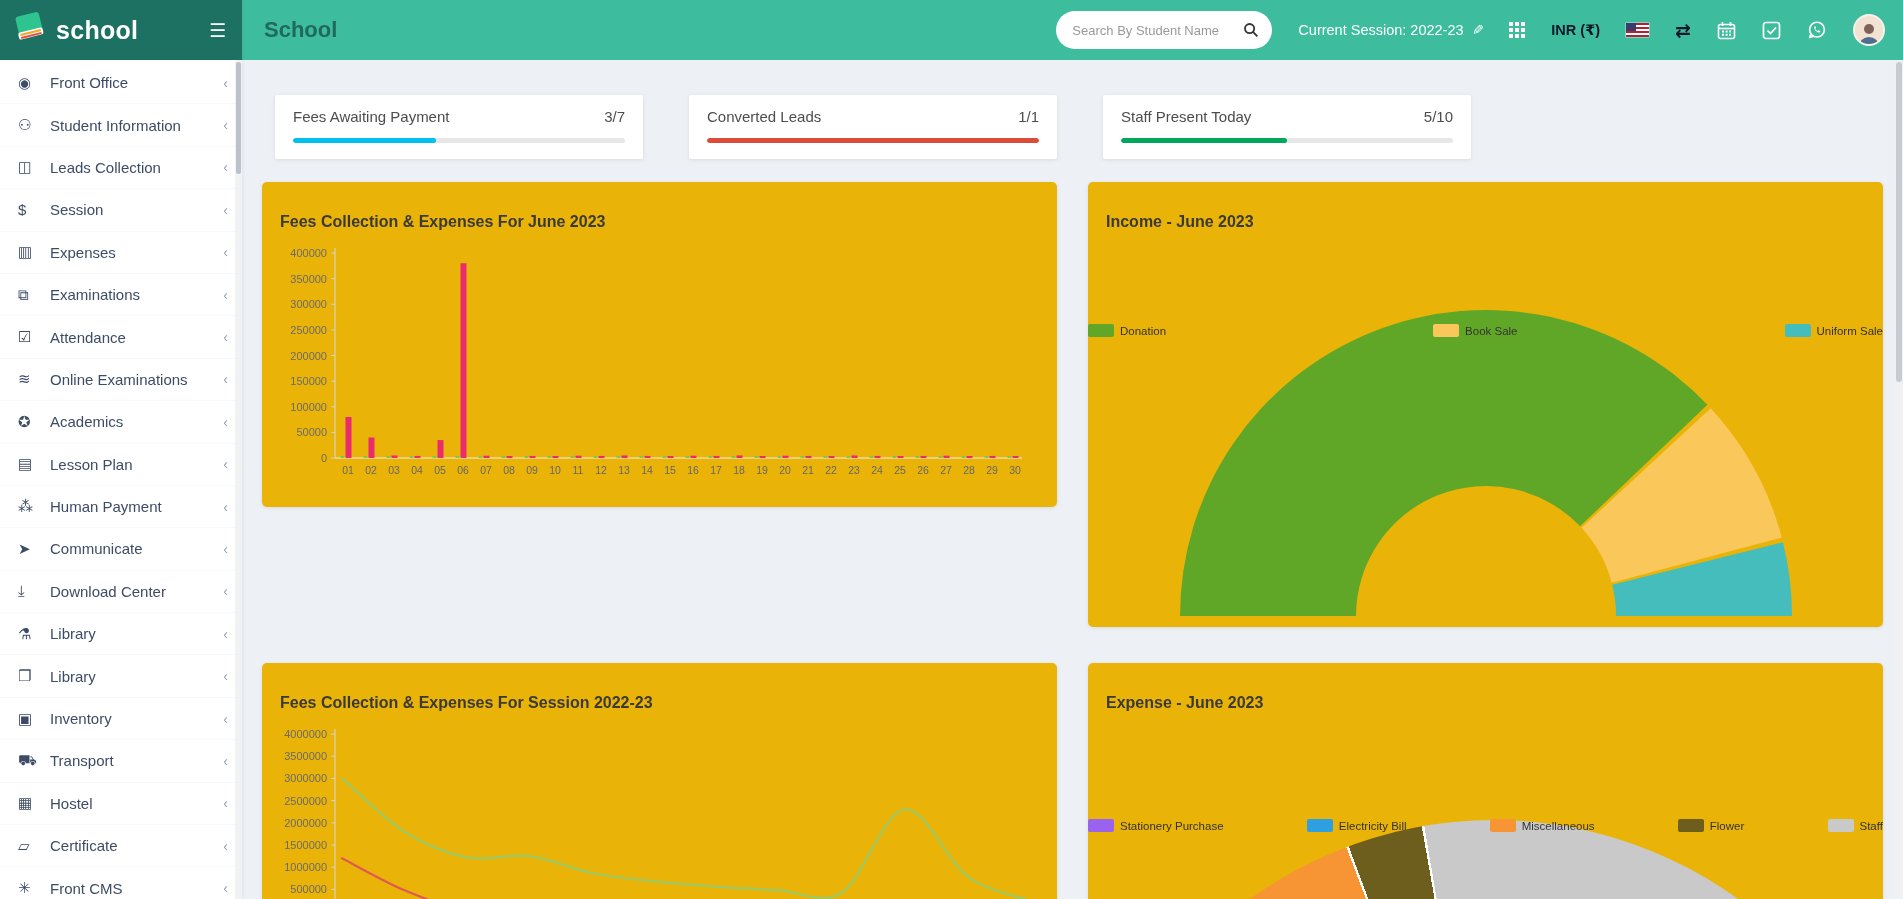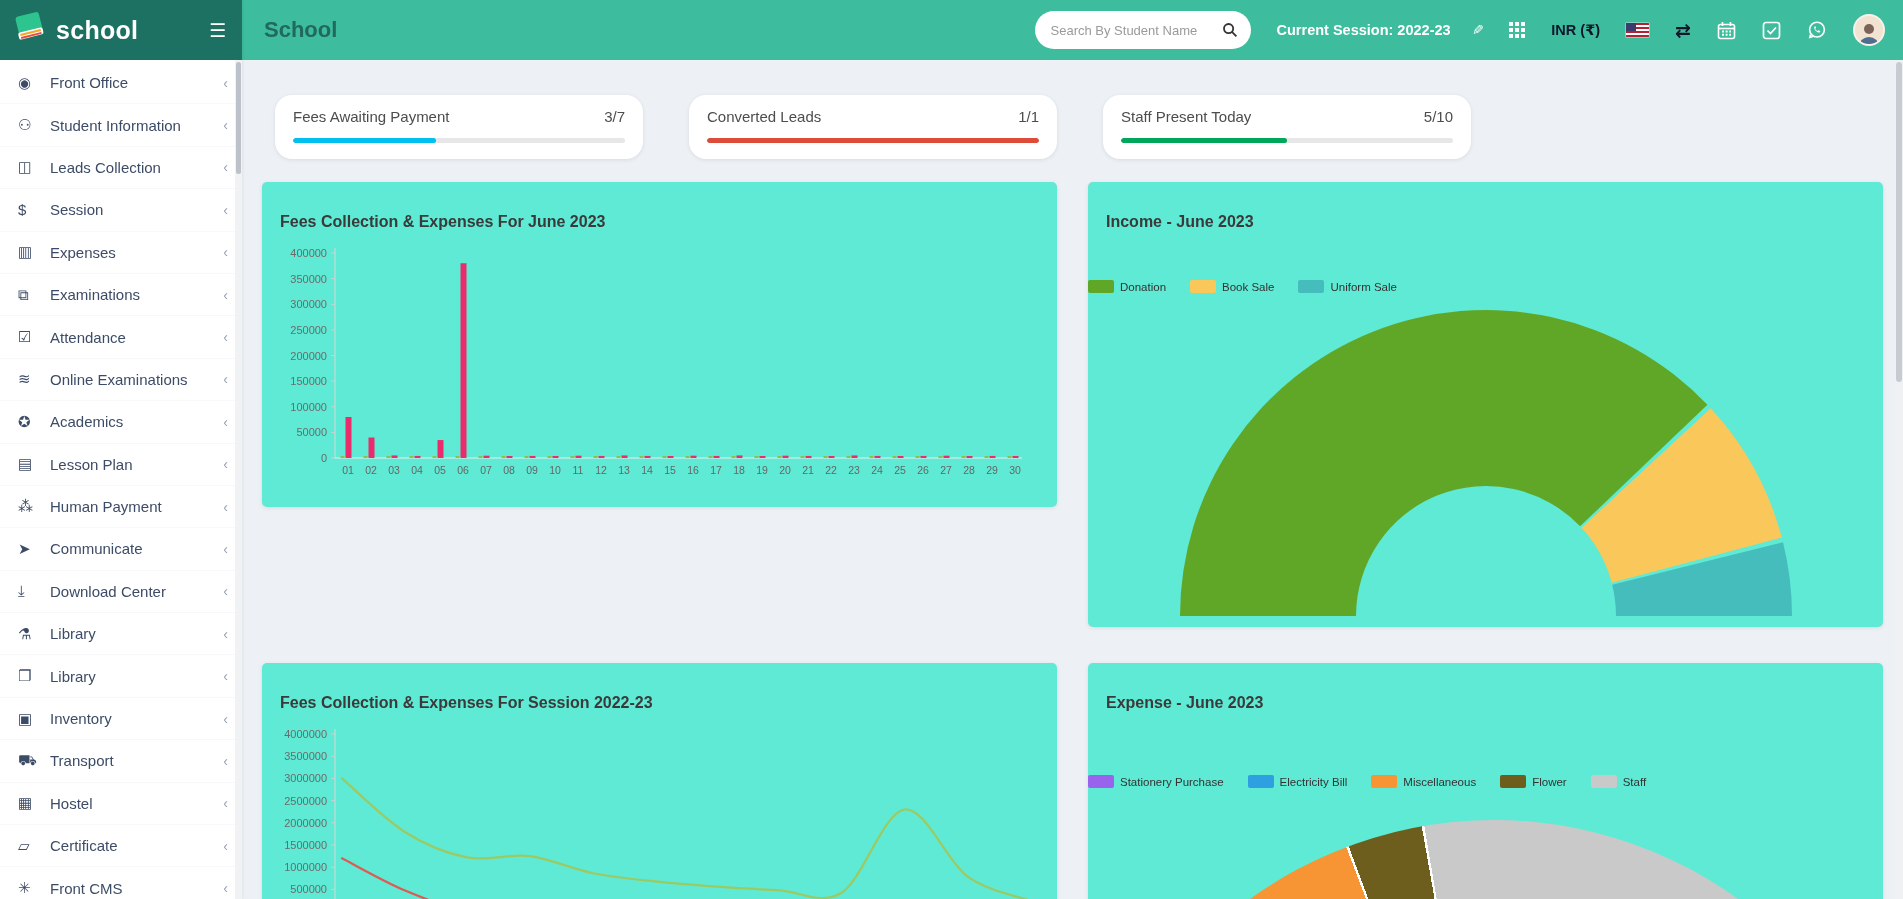--- a/index.html
+++ b/index.html
@@ -18,50 +18,50 @@
   .si-caret { margin-left:auto; color:#96a0b3; font-size:14px; }
   .sb-scroll { position:absolute; right:0; top:60px; bottom:0; width:7px; background:#f1f2f4; }
   .sb-thumb { position:absolute; top:2px; left:1px; width:5px; height:112px; background:#bcc1ca; border-radius:3px; }
 
   
   .topbar { position:absolute; left:242px; right:0; top:0; height:60px; background:#3dbd9d; display:flex; align-items:center; padding:0 18px 0 22px; gap:26px; color:#fff; z-index:9; }
   .page-title { font-size:22px; font-weight:bold; color:#20695c; margin-right:auto; }
   .search-pill { width:216px; height:38px; background:#fff; border-radius:19px; display:flex; align-items:center; padding:0 13px 0 16px; gap:8px; flex:0 0 auto; }
   .search-pill input { border:none; outline:none; flex:1; min-width:0; font-size:13px; color:#555; font-family:inherit; background:transparent; }
   .search-pill input::placeholder { color:#9a9a9a; }
-  .session { font-weight:bold; font-size:14.5px; display:flex; align-items:center; gap:21px; white-space:nowrap; cursor:pointer; }
+  .session { font-weight:normal; font-size:14.5px; display:flex; align-items:center; gap:8px; white-space:nowrap; cursor:pointer; }
   .pencil { font-size:14px; transform:scaleX(-1); display:inline-block; }
   .tb-icon { color:#0f172a; display:flex; align-items:center; justify-content:center; cursor:pointer; flex:0 0 auto; }
   .grid-ic { position:relative; width:16px; height:16px; }
   .grid-ic::before { content:""; position:absolute; left:0; top:0; width:4px; height:4px; background:#fff;
      box-shadow:6px 0 #fff,12px 0 #fff,0 6px #fff,6px 6px #fff,12px 6px #fff,0 12px #fff,6px 12px #fff,12px 12px #fff; }
   .inr { font-size:14.5px; font-weight:bold; white-space:nowrap; }
   .flag { width:23px; height:14px; border-radius:1px; background:repeating-linear-gradient(#b22234 0 2px,#fff 2px 4px); position:relative; box-shadow:0 0 0 1px rgba(255,255,255,.35); }
   .flag::after { content:""; position:absolute; left:0; top:0; width:10px; height:8px; background:#3c3b6e; }
   .exchange { font-size:19px; font-weight:bold; }
   .avatar { width:32px; height:32px; border-radius:50%; background:#f1e2d2; border:2px solid rgba(255,255,255,.55); overflow:hidden; display:flex; align-items:flex-end; justify-content:center; }
 
   
   .main { position:absolute; left:242px; top:60px; right:0; bottom:0; }
   .stats-row { display:flex; gap:46px; padding:35px 20px 0 33px; }
-  .stat-card { width:368px; height:64px; background:#fff; border-radius:17px; box-shadow:0 1px 4px rgba(0,0,0,.09); padding:13px 18px; }
+  .stat-card { width:368px; height:64px; background:#fff; border-radius:2px; box-shadow:0 1px 4px rgba(0,0,0,.09); padding:13px 18px; }
   .stat-top { display:flex; justify-content:space-between; font-size:15px; color:#4d4d4d; }
   .stat-progress { margin-top:13px; height:5px; background:#e7e7e7; border-radius:3px; overflow:hidden; }
   .stat-fill { height:100%; border-radius:3px; }
 
   .charts-row { display:flex; gap:31px; padding:0 20px; align-items:flex-start; }
   .row1 { margin-top:23px; }
   .row2 { margin-top:36px; }
-  .chart-card { position:relative; width:795px; background:#5eead4; border-radius:5px; box-shadow:0 1px 4px rgba(0,0,0,.09); overflow:hidden; }
+  .chart-card { position:relative; width:795px; background:#eab308; border-radius:5px; box-shadow:0 1px 4px rgba(0,0,0,.09); overflow:hidden; }
   .chart-title { position:absolute; left:18px; top:31px; font-size:16px; font-weight:bold; color:#3a3a3a; z-index:3; }
   .chart-card svg { position:absolute; left:0; top:0; }
   #bar-card { height:325px; }
   #income-card { height:445px; }
   #line-card, #expense-card { height:430px; }
-  .legend { position:absolute; left:0; right:0; display:flex; justify-content:flex-start; gap:24px; z-index:3; }
+  .legend { position:absolute; left:0; right:0; display:flex; justify-content:space-between; gap:24px; z-index:3;margin-top:44px; }
   #income-legend { top:98px; }
   #expense-legend { top:112px; }
   .lg-item { display:flex; align-items:center; gap:6px; font-size:11.5px; color:#333; cursor:pointer; }
   .lg-swatch { width:26px; height:13px; border-radius:2px; display:inline-block; }
   #expense-pie { position:absolute; left:-10px; top:157px; width:832px; height:832px; border-radius:50%; }
 
   .page-scroll { position:absolute; right:0; top:60px; bottom:0; width:8px; background:#f0f1f3; z-index:20; }
   .page-scroll-thumb { position:absolute; top:2px; left:1px; width:6px; height:320px; background:#c7cbd2; border-radius:3px; }
 </style>
 </head>

